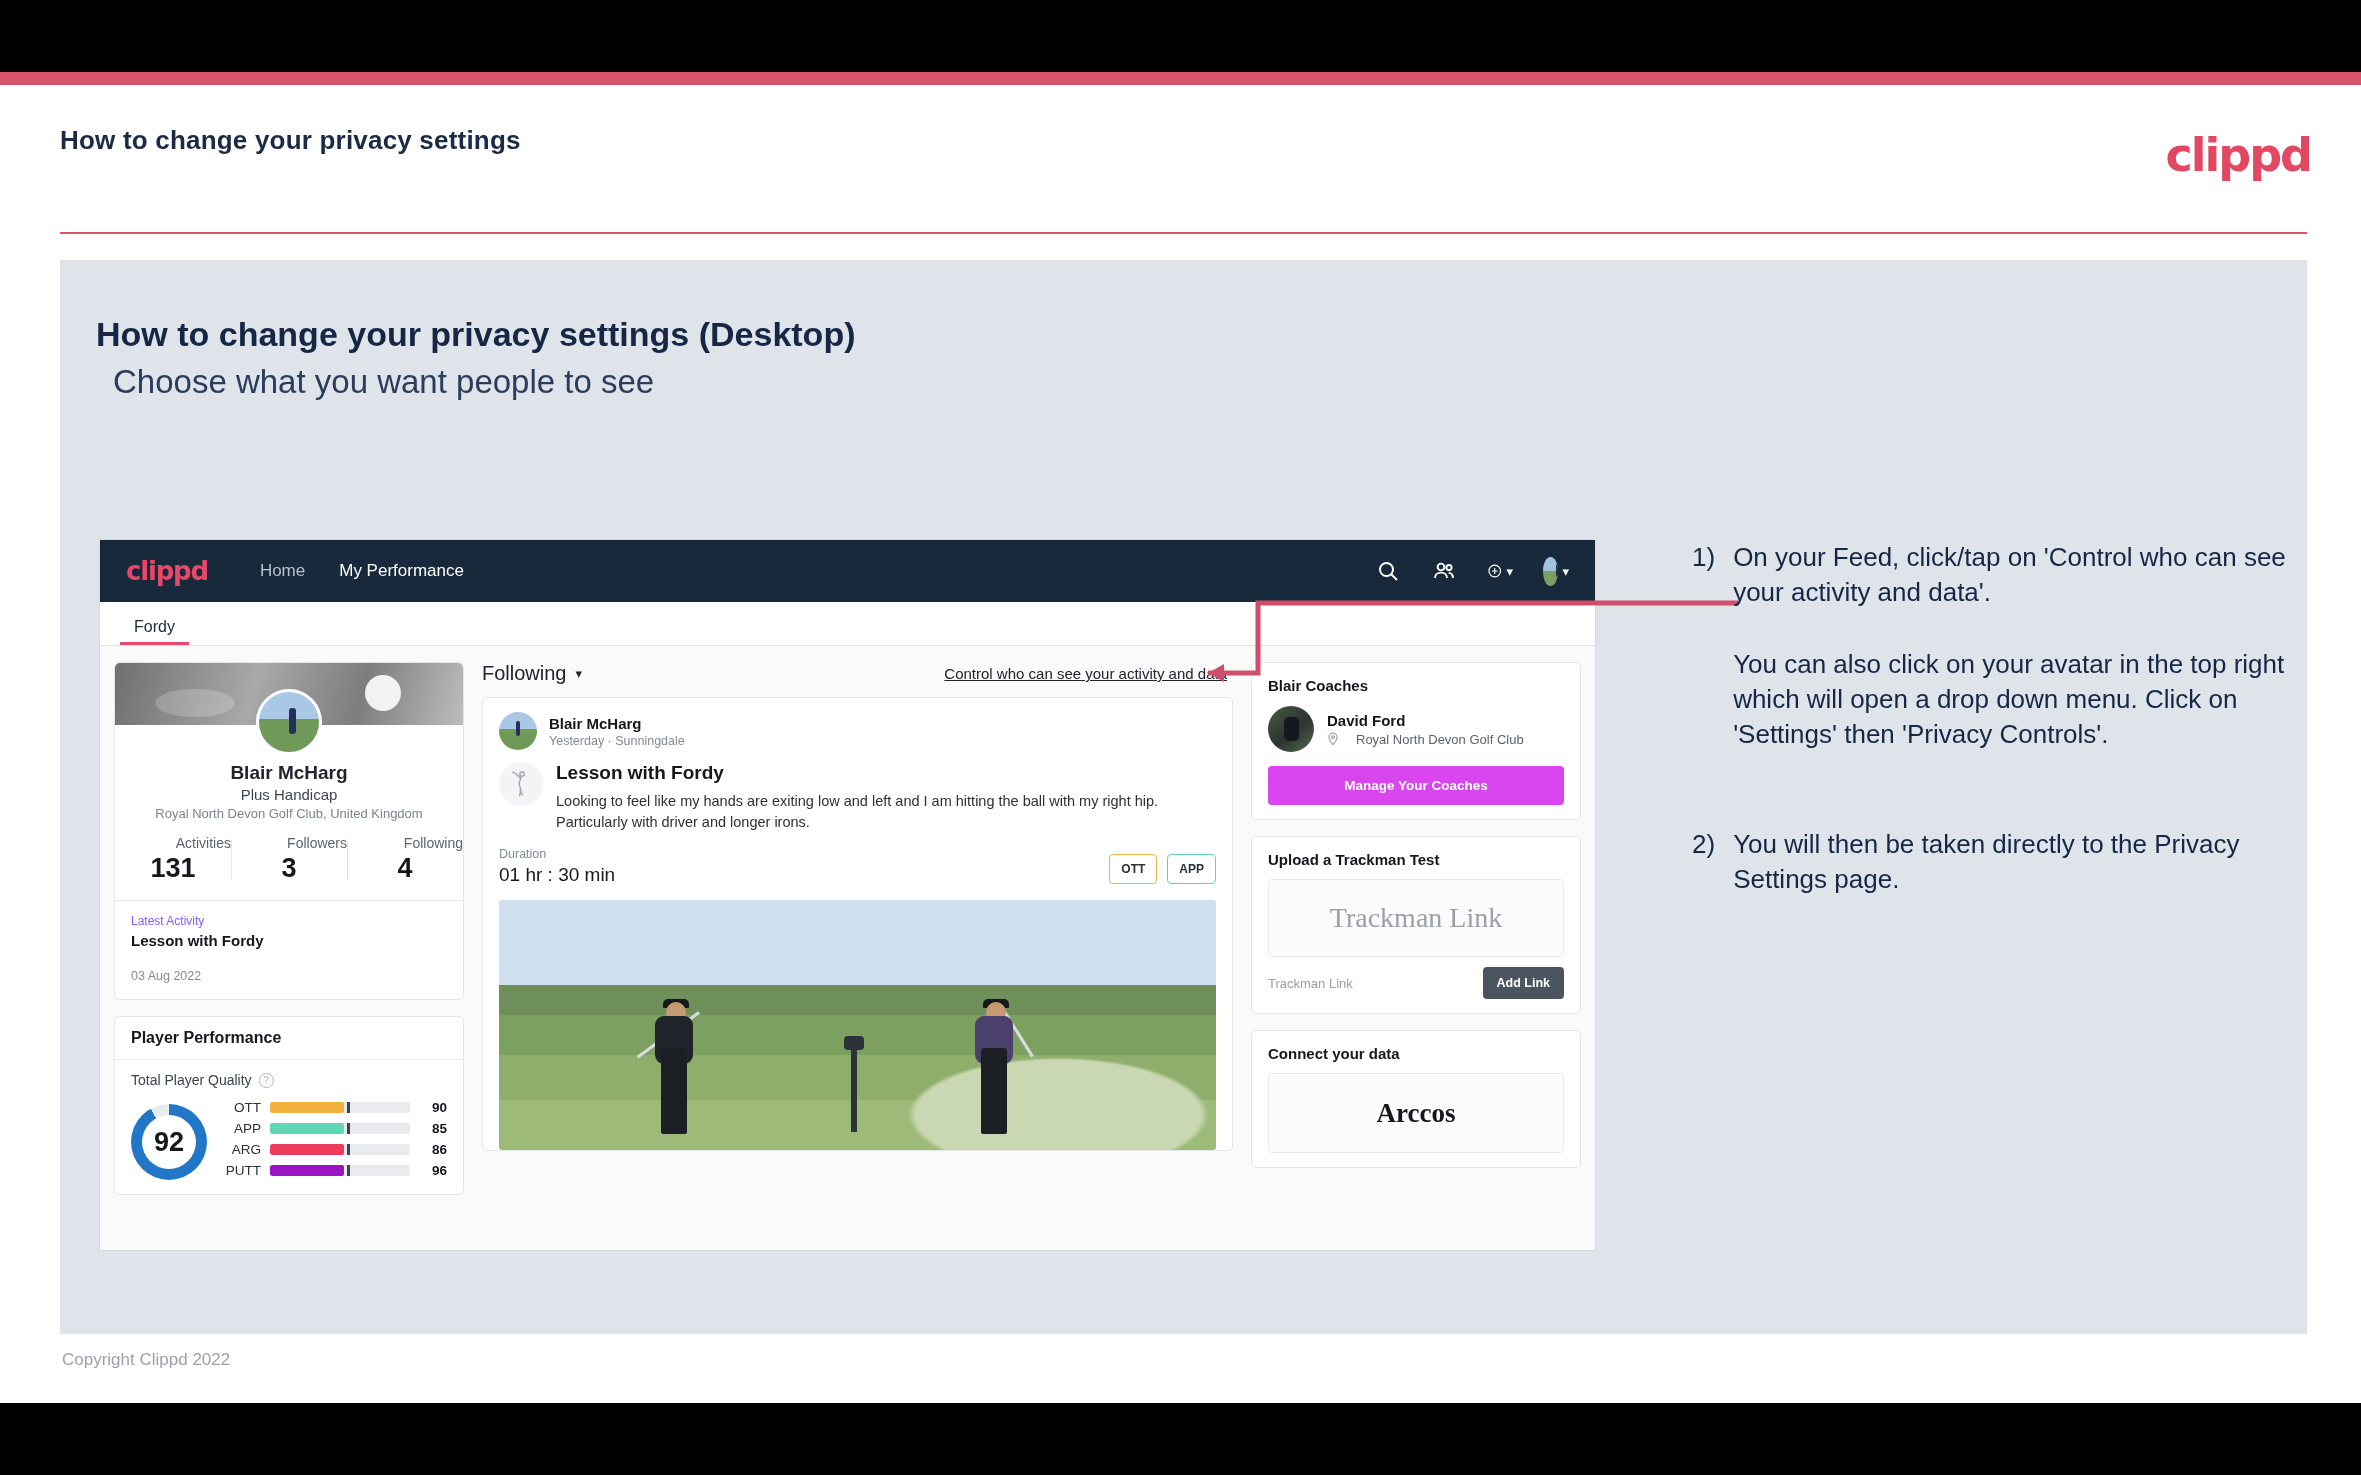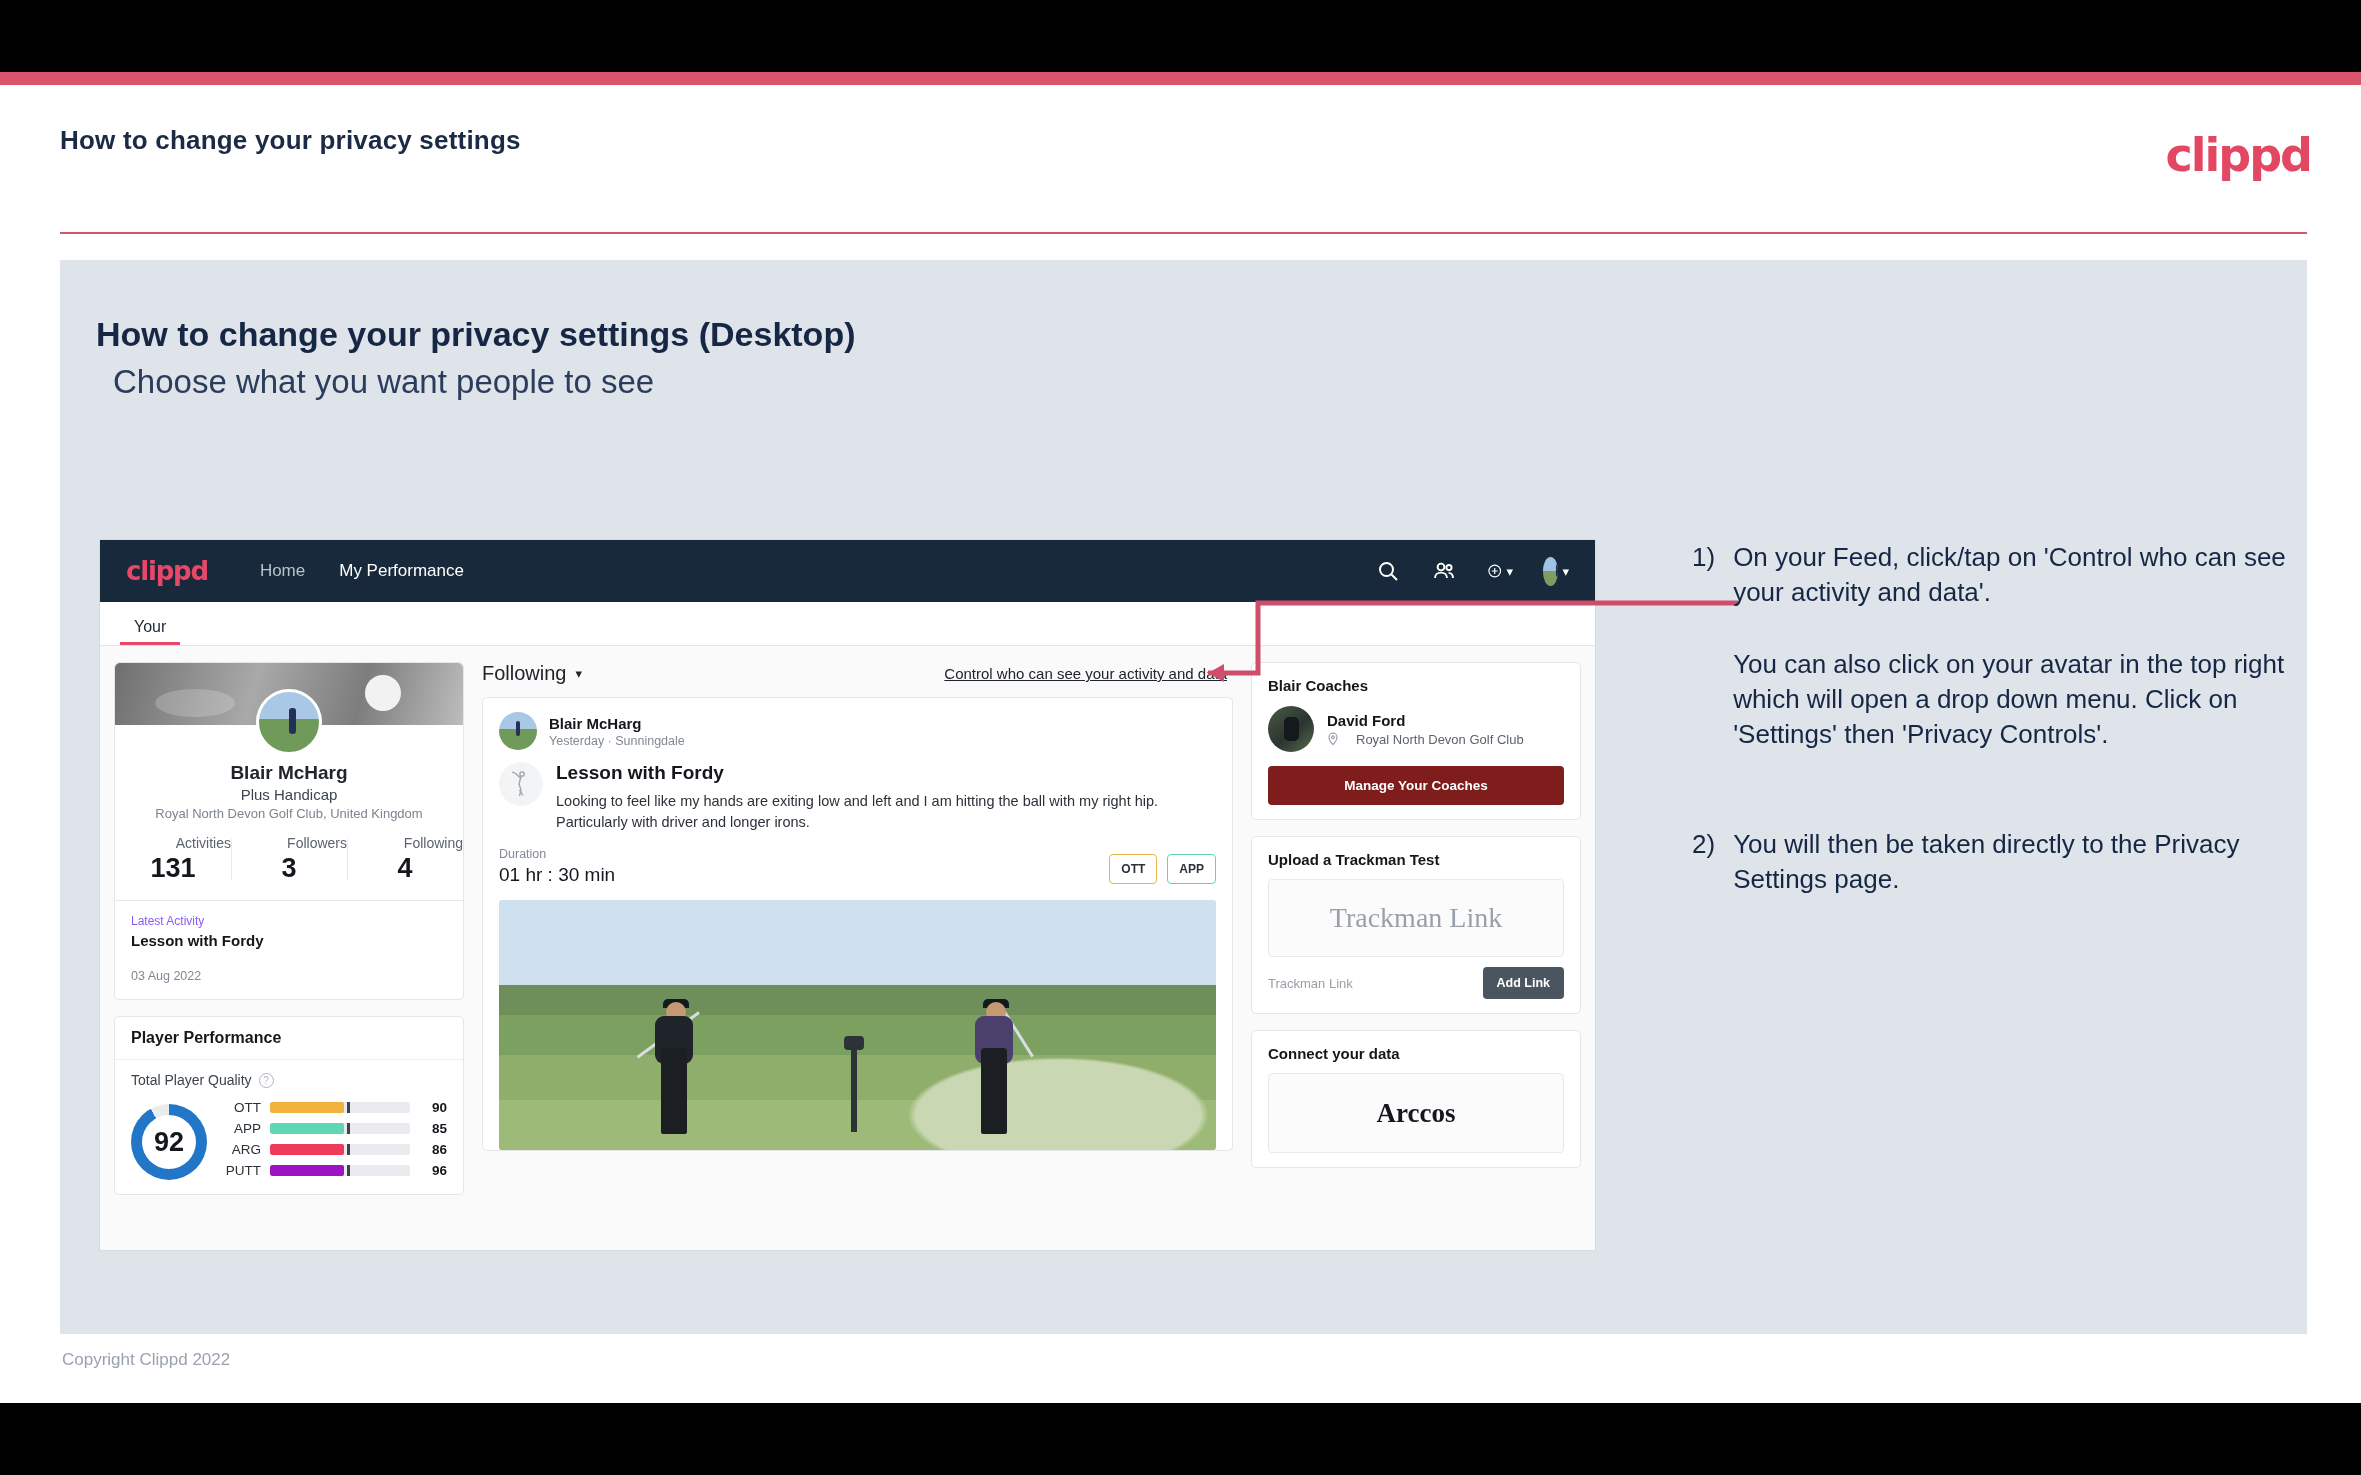--- a/index.html
+++ b/index.html
@@ -131,21 +131,21 @@
   .mic{ position:absolute; bottom:18px; left:352px; width:6px; height:86px; background:#2d3138; }
   .mic::before{ content:""; position:absolute; top:-10px; left:-7px; width:20px; height:14px; border-radius:4px; background:#2d3138; }
 
   .r-card{ background:#fff; border:1px solid #e4e6ea; border-radius:5px; padding:14px 16px; margin-bottom:16px; }
   .r-title{ font-size:15px; font-weight:700; color:#14171c; }
   .coach-row{ display:flex; gap:13px; align-items:center; margin-top:12px; }
   .coach-av{ width:46px;height:46px;border-radius:50%;flex:0 0 46px;background:linear-gradient(140deg,#4a5a44,#2c3430 55%,#586b4d);position:relative;overflow:hidden;}
   .coach-av::after{content:"";position:absolute;left:16px;top:11px;width:15px;height:24px;background:#15181c;border-radius:5px;}
   .coach-name{ font-size:15px; font-weight:700; color:#14171c; }
   .coach-club{ font-size:13px; color:#5b636e; margin-top:3px; display:flex; align-items:center; gap:17px; }
-  .btn-dark{ margin-top:14px; width:100%; background:#7f1d1d; color:#fff; border:none; border-radius:4px;
+  .btn-dark{ margin-top:14px; width:100%; background:#d946ef; color:#fff; border:none; border-radius:4px;
     padding:12px 0; font-size:13.5px; font-weight:700; font-family:inherit; }
   .tm-box{ margin-top:11px; border:1px solid #e8eaed; border-radius:4px; background:#fbfbfc; height:78px;
     display:flex; align-items:center; justify-content:center; }
   .tm-word{ font-family:"Liberation Serif", serif; font-size:28px; color:#9aa0a8; }
   .tm-input-row{ margin-top:10px; display:flex; align-items:center; gap:10px; }
   .tm-input{ flex:1; font-size:13px; color:#9aa0a8; }
   .btn-add{ background:#4a5560; color:#fff; border:none; border-radius:4px; padding:9px 14px; font-size:12.5px; font-weight:700; font-family:inherit; }
   .arccos-box{ margin-top:11px; border:1px solid #e8eaed; border-radius:4px; background:#fbfbfc; height:80px;
     display:flex; align-items:center; justify-content:center; }
   .arccos-word{ font-family:"Liberation Serif", serif; font-size:27px; font-weight:700; color:#14171c; }
@@ -211,21 +211,21 @@
         <span class="chev">▾</span>
       </div>
       <div class="nav-ic">
         <div class="nav-avatar"></div>
         <span class="chev">▾</span>
       </div>
     </div>
   </div>
 
   <div class="shot-tabs">
-    <div class="tab active">Your</div>
+    <div class="tab active">Fordy</div>
   </div>
 
   <div class="shot-body">
 
     <div class="col-left">
       <div class="card">
         <div class="prof-cover"></div>
         <div class="prof-av"></div>
         <div class="prof-name">Blair McHarg</div>
         <div class="prof-sub">Plus Handicap</div>

